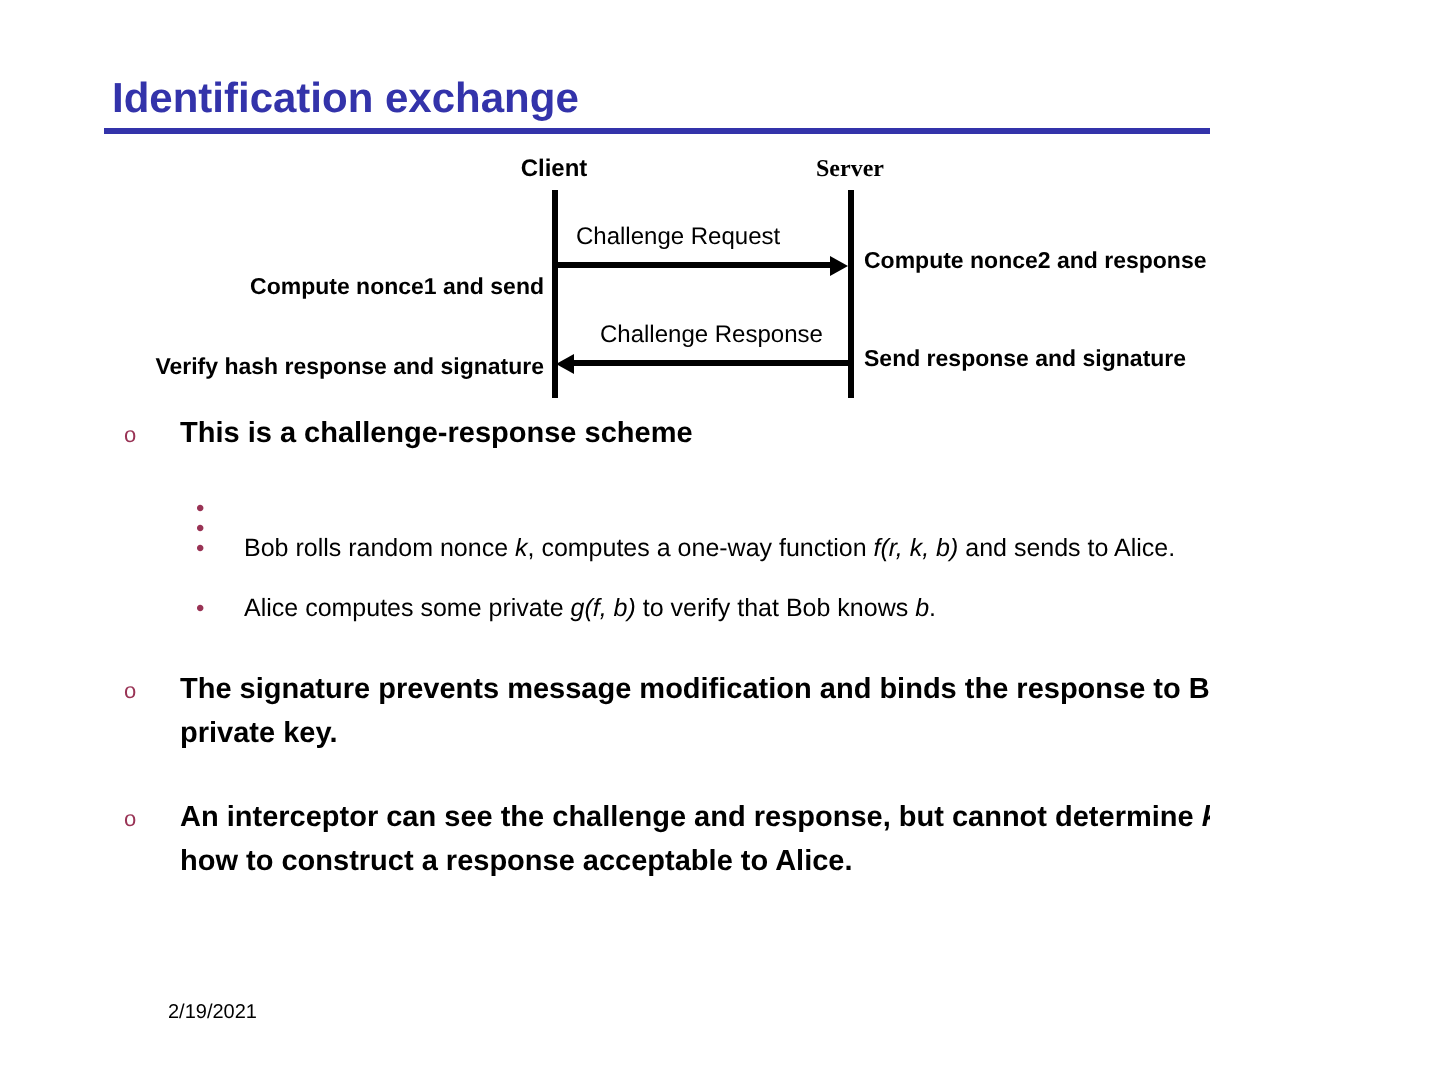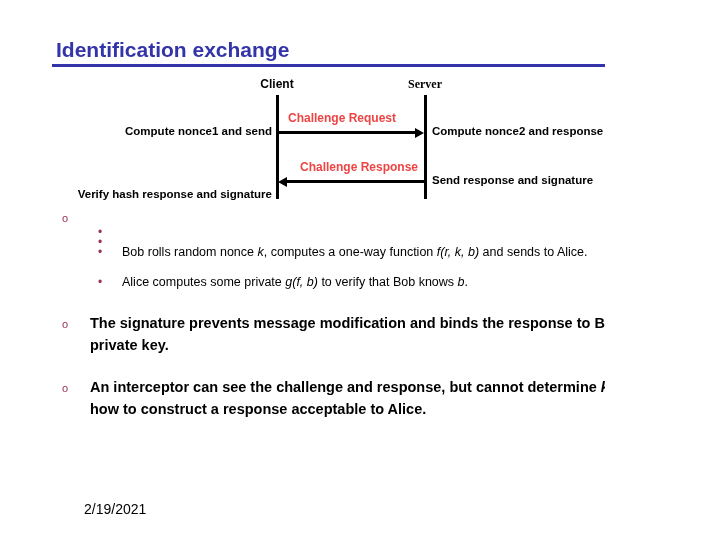--- a/index.html
+++ b/index.html
@@ -64,22 +64,22 @@
     transform: translateX(-50%);
   }
   .lifeline {
     position: absolute;
     width: 3px;
     background: #000000;
   }
   .msg-label {
     position: absolute;
     font-size: 12px;
-    font-weight: bold;
-    color: #ef4444;
+    font-weight: normal;
+    color: #000000;
     white-space: nowrap;
   }
   .side-label {
     position: absolute;
     font-size: 11.5px;
     font-weight: bold;
     color: #000000;
     white-space: nowrap;
     text-align: center;
   }
@@ -151,21 +151,21 @@
   .gap-sm { height: 10px; }
   .gap-md { height: 16px; }
   .gap-lg { height: 20px; }
   i { font-style: italic; }
 
   
   #footer-date {
     position: absolute;
     left: 84px;
     top: 501px;
-    font-size: 14px;
+    font-size: 10px;
     color: #000000;
   }
   #footer-num {
     position: absolute;
     left: 640px;
     top: 501px;
     width: 30px;
     text-align: right;
     font-size: 11px;
     color: #000000;
@@ -212,31 +212,32 @@
     <div class="lifeline" style="left:424px; top:95px; height:104px;"></div>
 
     <div class="msg-label" style="left:288px; top:111px;">Challenge Request</div>
     <div class="arrow-line" style="left:278px; top:131px; width:139px;"></div>
     <div class="arrow-head right" style="left:415px; top:127.5px;"></div>
 
     <div class="msg-label" style="left:300px; top:160px;">Challenge Response</div>
     <div class="arrow-line" style="left:286px; top:180px; width:139px;"></div>
     <div class="arrow-head left" style="left:278px; top:176.5px;"></div>
 
-    <div class="side-label left" style="left:272px; top:125px;">Compute nonce1 and send</div>
-    <div class="side-label left" style="left:272px; top:188px;text-align:right;">Verify hash response and signature</div>
+    <div class="side-label left" style="left:272px; top:138px;">Compute nonce1 and send</div>
+    <div class="side-label left" style="left:272px; top:178px;text-align:right;">Verify hash response and signature</div>
 
     <div class="side-label" style="left:432px; top:125px;">Compute nonce2 and response</div>
     <div class="side-label" style="left:432px; top:174px;">Send response and signature</div>
   </div>
 
   <div id="body">
 
     <div class="b1">
       <span class="mark">o</span>
+      <span>This is a challenge-response scheme</span>
     </div>
 
     <div class="gap-md"></div>
 
     <div class="b2">
       <span class="mark">•</span>
     </div>
 
     <div class="gap-sm"></div>
 

